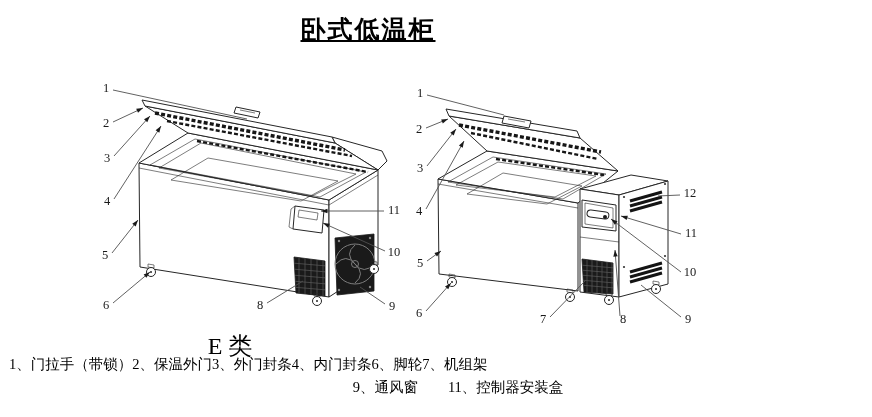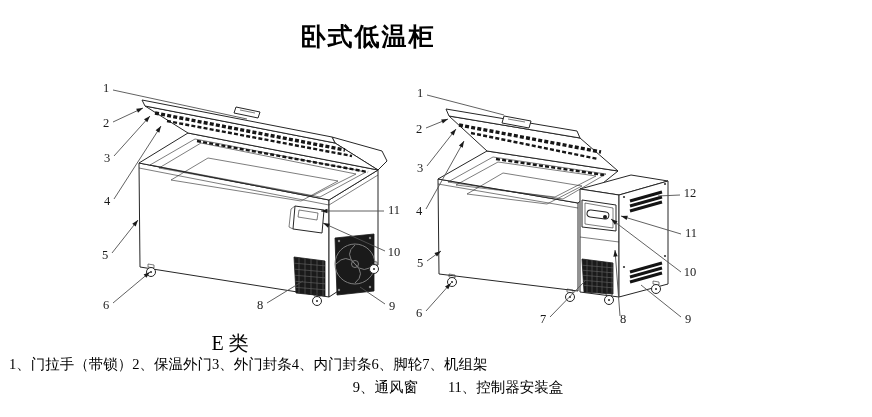--- a/index.html
+++ b/index.html
@@ -1,21 +1,21 @@
 <!DOCTYPE html>
 <html><head>
 <meta charset="utf-8">
 <style>
   html,body{margin:0;padding:0;background:#fff;}
   #page{position:relative;width:872px;height:417px;background:#fff;overflow:hidden;
         font-family:"Liberation Serif","DejaVu Serif",serif;color:#000;}
-  #title{position:absolute;left:0;top:20px;width:736px;text-align:center;
-         font-size:25px;font-weight:bold;letter-spacing:2px;}
+  #title{position:absolute;left:0;top:13px;width:736px;text-align:center;
+         font-size:25px;font-weight:bold;letter-spacing:2px;text-decoration:underline;}
   #drawing{position:absolute;left:0;top:0;}
-  .type-label{position:absolute;top:330px;width:80px;text-align:center;font-size:20px;}
+  .type-label{position:absolute;top:330px;width:80px;text-align:center;font-size:24px;}
   #e-label{left:190px;}
   #f-label{left:495px;}
   #legend{position:absolute;left:0;top:355px;width:872px;font-size:14.5px;}
   .legend-row{display:flex;}
   #legend-row1{justify-content:flex-start;padding:0 9px;}
   #legend-row2{justify-content:center;gap:30px;margin-top:4px;padding-left:44px;}
   .part{white-space:nowrap;}
   
   .face{fill:#ffffff;stroke:#262626;stroke-width:1;stroke-linejoin:round;}
   .ln{fill:none;stroke:#262626;stroke-width:1;stroke-linejoin:round;}

